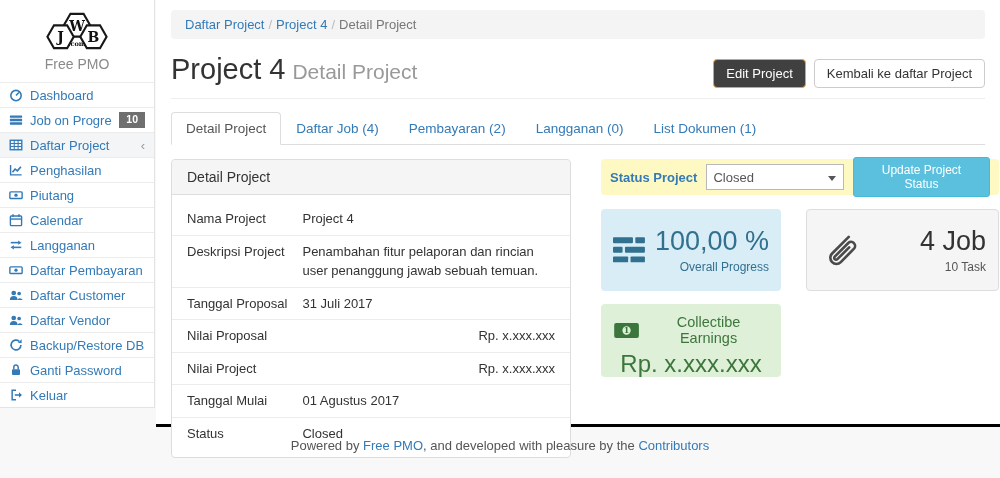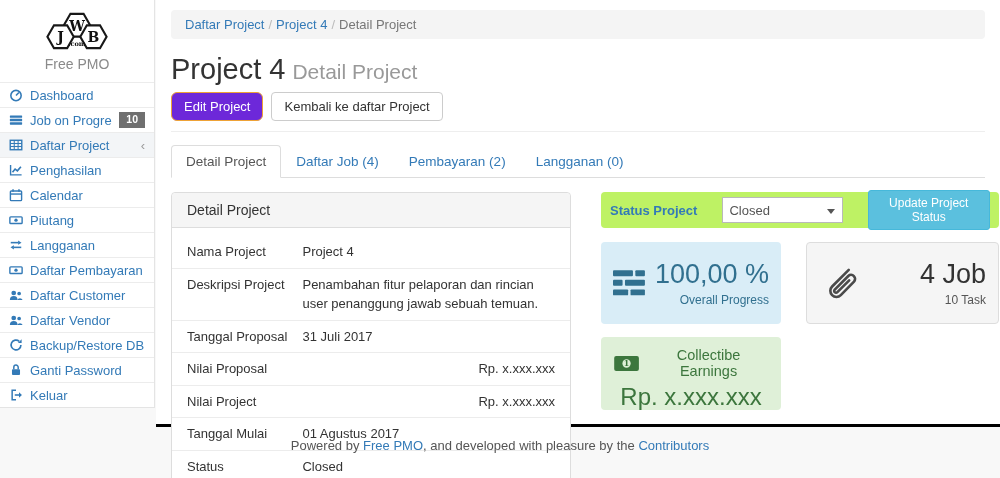--- a/index.html
+++ b/index.html
@@ -40,27 +40,27 @@
   }
   .breadcrumb {
     margin:10px 15px 0; background:#f4f4f4; border-radius:4px;
     padding:7px 14px; font-size:13px; color:#777;
   }
   .breadcrumb a { color:#337ab7; }
   .bc-sep { color:#bbb; padding:0 4px; }
 
   .page-header {
     display:flex; align-items:flex-start; justify-content:space-between;
-    margin:14px 15px 0; border-bottom:1px solid #eee; padding-bottom:10px;flex-direction:column;
+    margin:14px 15px 0; border-bottom:1px solid #eee; padding-bottom:10px;
   }
   .page-title { font-size:29px; font-weight:normal; color:#333; }
   .page-subtitle { font-size:21px; color:#999; margin-left:7px; }
   .header-buttons { display:flex; gap:8px; margin-top:6px; }
   .btn { font-size:13px; padding:6px 12px; border-radius:4px; cursor:pointer; border:1px solid transparent; }
-  .btn-warning { background:#6d28d9; border-color:#eea236; color:#fff;border-radius:6px; }
+  .btn-warning { background:#404040; border-color:#eea236; color:#fff; }
   .btn-default { background:#fff; border-color:#ccc; color:#333; }
 
   
   .tabs { display:flex; margin:13px 15px 0; border-bottom:1px solid #ddd; font-size:13.5px; }
   .tab {
     padding:8px 14px; margin-bottom:-1px; color:#337ab7; cursor:pointer;
     border:1px solid transparent; border-radius:4px 4px 0 0;
   }
   .tab.active {
     color:#555; background:#fff; border-color:#ddd; border-bottom-color:#fff; cursor:default;
@@ -78,22 +78,22 @@
   }
   .detail-table { width:100%; border-collapse:collapse; margin:8px 0; font-size:13px; }
   .detail-table td { padding:6px 8px 6px 15px; border-top:1px solid #ececec; vertical-align:top; line-height:1.5; }
   .detail-table tr:first-child td { border-top:none; }
   .detail-table td.lbl { width:105px; padding-right:0; white-space:nowrap; }
   .detail-table td.val { padding-right:15px; }
   .detail-table td.val-right { text-align:right; padding-right:15px; }
 
   
   .status-bar {
-    background:#bef264; border-radius:4px; padding:5px 9px;
-    display:flex; align-items:center; gap:25px; height:36px;
+    background:#fef9c3; border-radius:4px; padding:5px 9px;
+    display:flex; align-items:center; gap:9px; height:36px;
   }
   .status-label { color:#337ab7; font-weight:bold; font-size:13px; white-space:nowrap; }
   .select-wrap { position:relative; width:142px; height:26px; background:#fff; border:1px solid #b9b9b9; }
   .select-wrap select {
     -webkit-appearance:none; appearance:none; width:100%; height:100%;
     border:none; background:transparent; font-size:13px; color:#555; padding:0 6px;
     font-family:inherit;
   }
   .select-caret {
     position:absolute; right:7px; top:11px; width:0; height:0; pointer-events:none;
@@ -169,32 +169,32 @@
     </li>
     <li class="nav-item">
       <svg class="si" viewBox="0 0 16 16">
           <path d="M1.8 2.2 v11.4 h12.6" fill="none" stroke="currentColor" stroke-width="1.6"></path>
           <path d="M4 10.6 L7 6.9 L9.6 8.9 L13.6 4.2" fill="none" stroke="currentColor" stroke-width="1.9"></path>
         </svg>
       <span class="nav-label">Penghasilan</span>
     </li>
     <li class="nav-item">
       <svg class="si" viewBox="0 0 16 16">
+          <rect x="1" y="4.4" width="14" height="7.6" rx="1" fill="none" stroke="currentColor" stroke-width="1.6"></rect>
+          <circle cx="8" cy="8.2" r="1.9" fill="currentColor"></circle>
+        </svg>
+      <span class="nav-label">Piutang</span>
+    </li>
+    <li class="nav-item">
+      <svg class="si" viewBox="0 0 16 16">
           <rect x="1.6" y="3.4" width="12.8" height="11" rx="1" fill="none" stroke="currentColor" stroke-width="1.6"></rect>
           <path d="M1.6 6.9 h12.8" stroke="currentColor" stroke-width="1.6"></path>
           <path d="M4.6 1.4 v3 M11.4 1.4 v3" stroke="currentColor" stroke-width="1.7"></path>
         </svg>
       <span class="nav-label">Calendar</span>
-    </li>
-    <li class="nav-item">
-      <svg class="si" viewBox="0 0 16 16">
-          <rect x="1" y="4.4" width="14" height="7.6" rx="1" fill="none" stroke="currentColor" stroke-width="1.6"></rect>
-          <circle cx="8" cy="8.2" r="1.9" fill="currentColor"></circle>
-        </svg>
-      <span class="nav-label">Piutang</span>
     </li>
     <li class="nav-item">
       <svg class="si" viewBox="0 0 16 16" fill="currentColor">
           <path d="M2 5.3 H10.6" stroke="currentColor" stroke-width="1.8"></path>
           <polygon points="10.4,2.9 14.3,5.3 10.4,7.7"></polygon>
           <path d="M14 10.7 H5.4" stroke="currentColor" stroke-width="1.8"></path>
           <polygon points="5.6,8.3 1.7,10.7 5.6,13.1"></polygon>
         </svg>
       <span class="nav-label">Langganan</span>
     </li>
@@ -262,20 +262,21 @@
       <button class="btn btn-warning">Edit Project</button>
       <button class="btn btn-default">Kembali ke daftar Project</button>
     </div>
   </div>
 
   <div class="tabs">
     <div class="tab active">Detail Project</div>
     <div class="tab">Daftar Job (4)</div>
     <div class="tab">Pembayaran (2)</div>
     <div class="tab">Langganan (0)</div>
+    <div class="tab">List Dokumen (1)</div>
   </div>
 
   <div class="content">
 
     <div class="col-left">
       <div class="panel">
         <div class="panel-heading">Detail Project</div>
         <table class="detail-table">
           <tbody>
               <tr>

